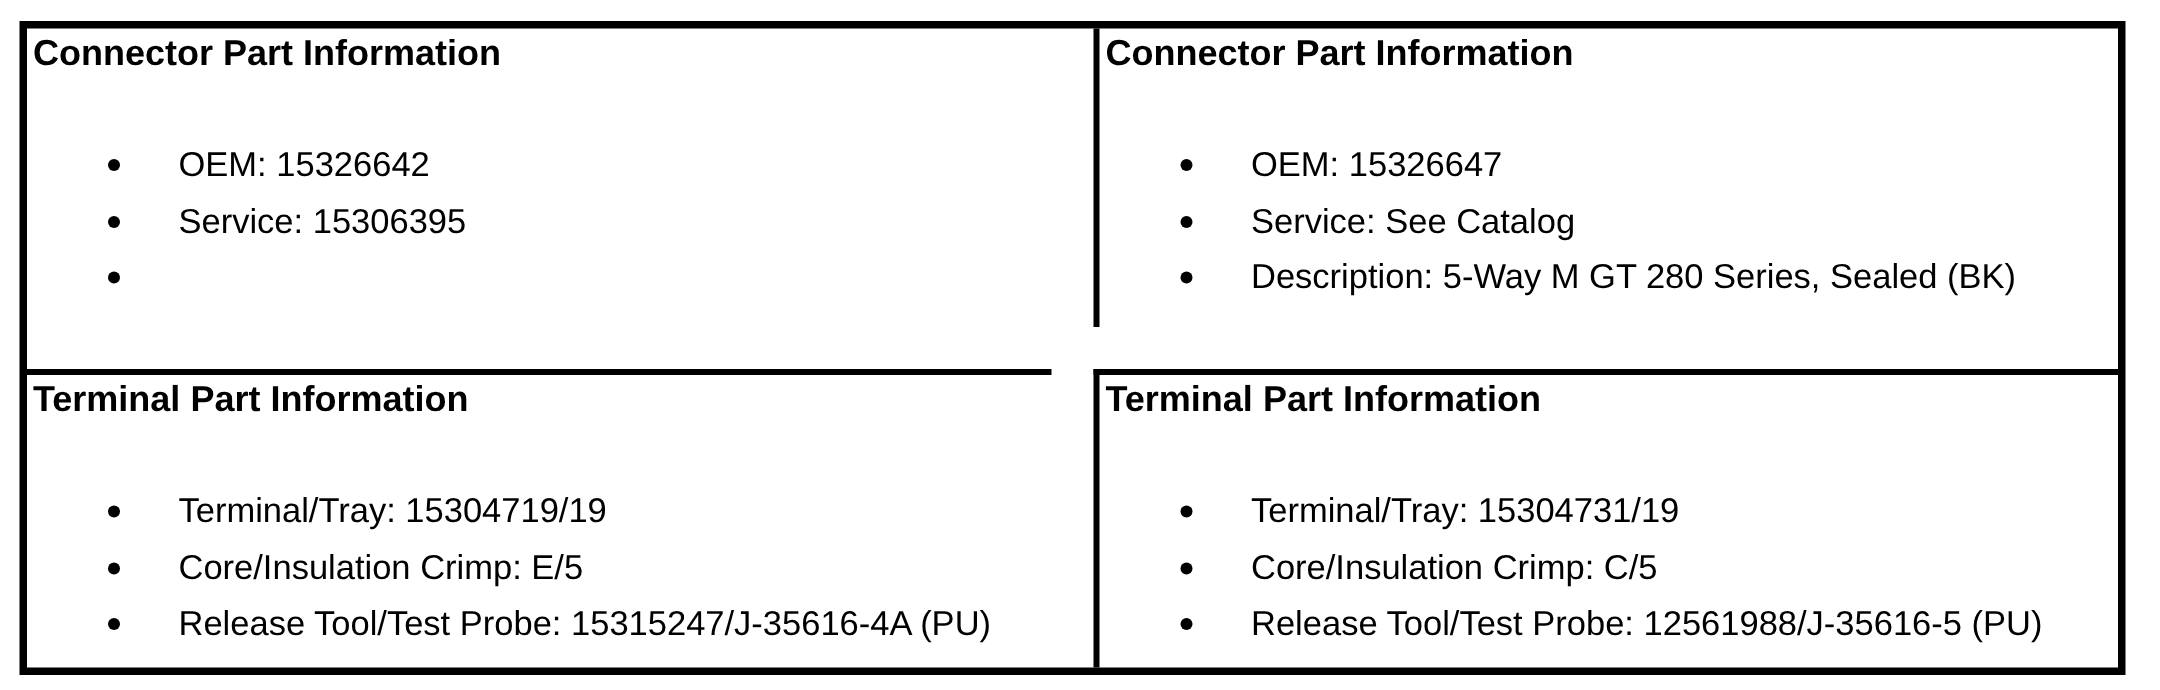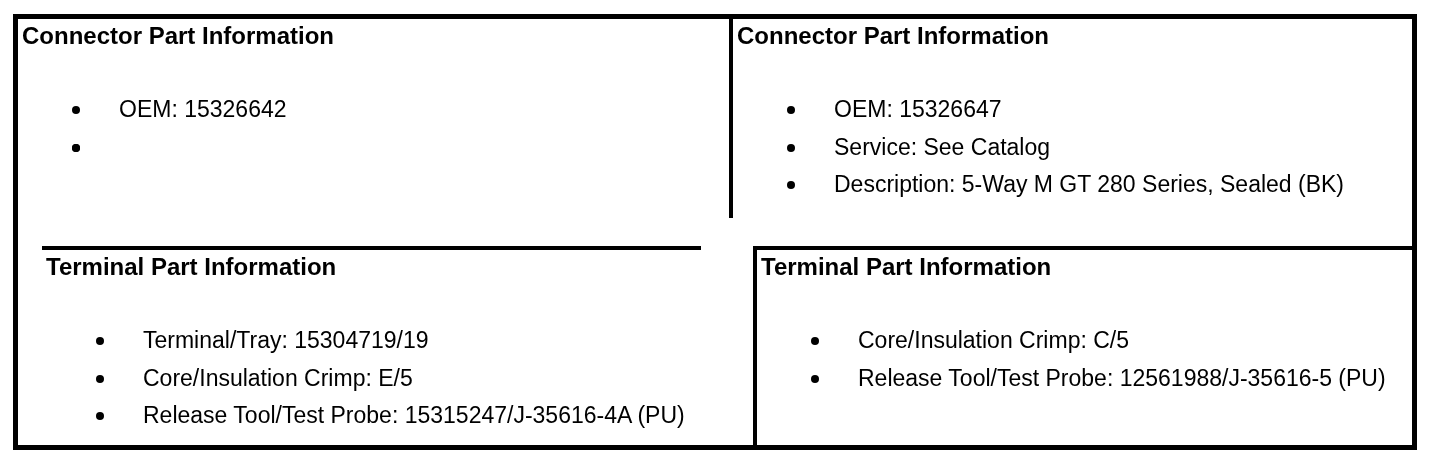--- a/index.html
+++ b/index.html
@@ -20,21 +20,21 @@
     grid-template-columns: 1fr 1fr;
     grid-template-rows: 1fr 1fr;
     background: #ffffff;
     gap: 28px;
   }
   .cell {
     padding: 2px 4px;
     overflow: hidden;
   }
   .cell.col-right { border-left: 4px solid #000000; }
-  .cell.row-bottom { border-top: 4px solid #000000; margin-left: 24px; }
+  .cell.row-bottom { border-top: 4px solid #000000; }
   .cell-title {
     font-size: 24px;
     font-weight: bold;
     line-height: 30px;
     white-space: nowrap;
   }
   .attr-list {
     list-style: none;
     margin-top: 40px;
   }
@@ -60,20 +60,21 @@
 
   <section class="cell">
     <h2 class="cell-title">Connector Part Information</h2>
     <ul class="attr-list">
       <li>
         <span class="bullet"></span>
         <span>OEM: 15326642</span>
       </li>
       <li>
         <span class="bullet"></span>
+        <span>Service: 15306395</span>
       </li>
       <li>
         <span class="bullet"></span>
       </li>
     </ul>
   </section>
 
   <section class="cell col-right">
     <h2 class="cell-title">Connector Part Information</h2>
     <ul class="attr-list">
@@ -108,20 +109,24 @@
         <span>Release Tool/Test Probe: 15315247/J-35616-4A (PU)</span>
       </li>
     </ul>
   </section>
 
   <section class="cell col-right row-bottom">
     <h2 class="cell-title">Terminal Part Information</h2>
     <ul class="attr-list">
       <li>
         <span class="bullet"></span>
+        <span>Terminal/Tray: 15304731/19</span>
+      </li>
+      <li>
+        <span class="bullet"></span>
         <span>Core/Insulation Crimp: C/5</span>
       </li>
       <li>
         <span class="bullet"></span>
         <span>Release Tool/Test Probe: 12561988/J-35616-5 (PU)</span>
       </li>
     </ul>
   </section>
 
 </div>

